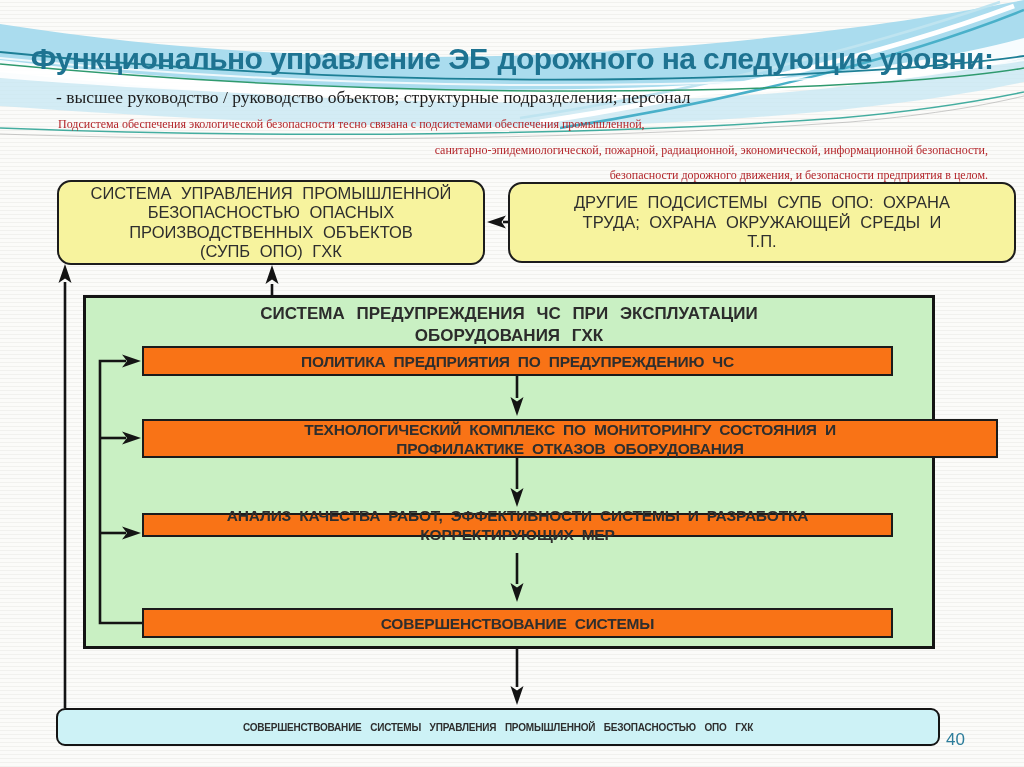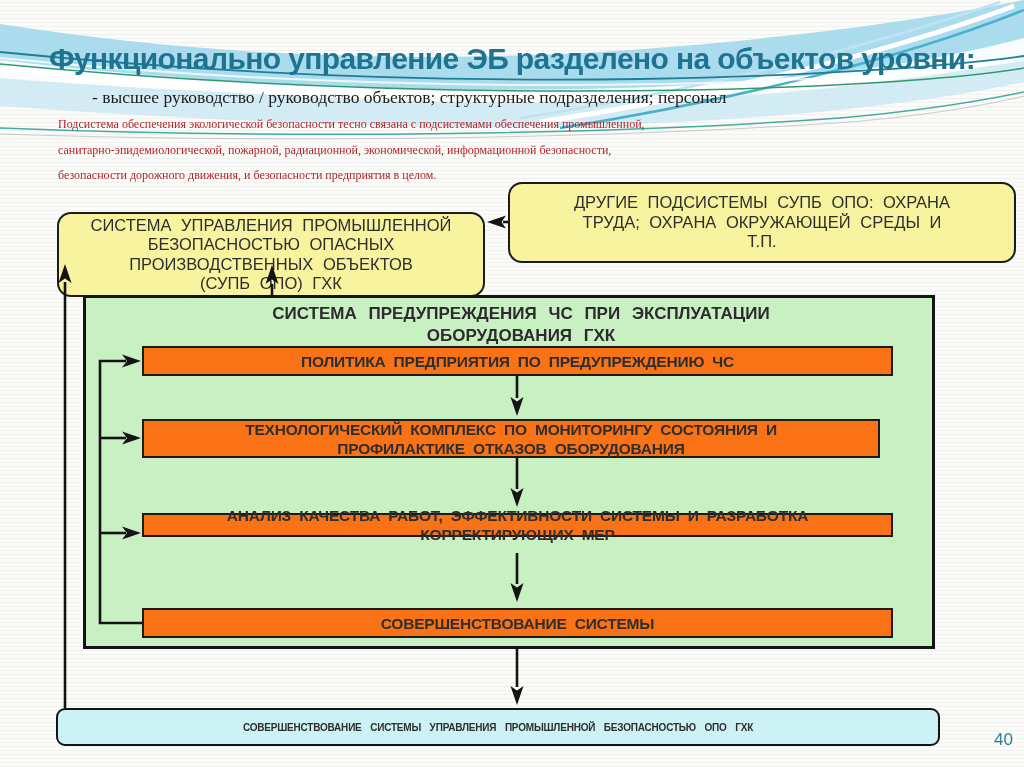--- a/index.html
+++ b/index.html
@@ -12,89 +12,89 @@
   .abs{position:absolute;box-sizing:border-box;}
   
   #deco{position:absolute;top:0;left:0;width:1024px;height:170px;z-index:1;pointer-events:none;}
   .title{
     position:absolute;top:42px;left:0;width:1024px;z-index:2;
     text-align:center;font-weight:bold;font-size:30px;letter-spacing:-0.6px;
     color:#1e7391;
   }
   .subtitle{
     position:absolute;top:87px;left:56px;z-index:2;
-    font-family:"Liberation Serif",serif;font-size:17.5px;color:#1c1c1c;margin-left:36px;
+    font-family:"Liberation Serif",serif;font-size:17.5px;color:#1c1c1c;
   }
   .redpara{
     position:absolute;top:112px;left:58px;width:930px;z-index:2;
     font-family:"Liberation Serif",serif;font-size:12px;line-height:25.5px;
     color:#b3252a;
   }
-  .redpara .cont{}
+  .redpara .cont{text-align:right;}
   
   .box{
     display:flex;flex-direction:column;align-items:center;justify-content:center;
     text-align:center;color:#2e2e2e;z-index:2;
   }
   .yellow{
     background:#f7f39e;border:2.5px solid #1c1c1c;border-radius:14px;
     font-size:16.5px;line-height:19.5px;word-spacing:5px;padding:2px 10px;
   }
   .green-main{
     background:#c9f0c3;border:3.5px solid #141414;z-index:2;
   }
   .green-title{
-    position:absolute;top:5px;left:12px;width:100%;text-align:center;
+    position:absolute;top:5px;left:0;width:100%;text-align:center;
     font-weight:bold;font-size:17px;line-height:22px;word-spacing:7px;color:#2c2c2c;
   }
   .step{
     background:#f97316;border:2.2px solid #1b1b1b;
     font-weight:bold;font-size:15.5px;line-height:19px;word-spacing:4px;
     letter-spacing:-0.2px;z-index:3;
   }
   .cyan{
     background:#cdf2f6;border:2.5px solid #141414;border-radius:9px;
     font-weight:bold;font-size:10px;word-spacing:6px;letter-spacing:-0.2px;
   }
   #connectors{position:absolute;top:0;left:0;width:1024px;height:767px;z-index:2;pointer-events:none;}
   #connectors path.l{stroke:#141414;stroke-width:2.6;fill:none;}
   #connectors path.a{fill:#141414;stroke:none;}
   .pagenum{
     position:absolute;top:730px;left:946px;z-index:2;
-    font-size:17px;color:#2d7d9b;margin-left:48px;
+    font-size:17px;color:#2d7d9b;
   }
 </style>
 </head>
 <body>
 
 <svg id="deco" viewBox="0 0 1024 170">
   <path d="M0,24 C190,54 380,62 560,54 C760,44 920,20 1024,0 L1024,54 C900,74 760,86 560,90 C360,94 160,80 0,64 Z" fill="#aadcee"></path>
   <path d="M0,72 C220,96 440,108 660,100 C840,93 960,72 1024,54 L1024,82 C920,104 780,120 580,126 C380,130 170,118 0,106 Z" fill="#c5e7f3" opacity="0.75"></path>
   <path d="M0,60 C200,84 420,94 620,88 C820,82 950,58 1024,38 L1024,58 C940,78 800,94 620,98 C420,102 200,94 0,78 Z" fill="#ffffff" opacity="0.9"></path>
   <path d="M540,122 C700,98 880,56 1014,6" stroke="#ffffff" stroke-width="5" fill="none"></path>
   <path d="M560,128 C720,103 900,60 1024,10" stroke="#49b0c9" stroke-width="2.5" fill="none"></path>
   <path d="M520,118 C680,94 860,50 1000,2" stroke="#bfe4f0" stroke-width="2.5" fill="none"></path>
   <path d="M0,52 C220,74 440,82 640,79 C820,76 950,66 1024,56" stroke="#1d7f96" stroke-width="1.8" fill="none"></path>
   <path d="M0,64 C230,86 470,94 690,90 C870,86 980,76 1024,68" stroke="#2f9a6e" stroke-width="1.5" fill="none"></path>
   <path d="M0,58 C220,80 450,88 660,84 C840,80 960,70 1024,60" stroke="#ffffff" stroke-width="2" opacity="0.8" fill="none"></path>
   <path d="M0,128 C300,140 620,134 840,118 C930,110 985,100 1024,92" stroke="#169a8a" stroke-width="1.5" opacity="0.8" fill="none"></path>
   <path d="M0,134 C300,144 620,138 850,122 C940,114 990,104 1024,96" stroke="#999999" stroke-width="1" opacity="0.5" fill="none"></path>
 </svg>
 
-<div class="title">Функционально управление ЭБ разделено на объектов уровни:</div>
+<div class="title">Функционально управление ЭБ дорожного на следующие уровни:</div>
 
 <div class="subtitle">- высшее руководство / руководство объектов; структурные подразделения; персонал</div>
 
 <div class="redpara">
   <div>Подсистема обеспечения экологической безопасности тесно связана с подсистемами обеспечения промышленной,</div>
   <div class="cont">санитарно-эпидемиологической, пожарной, радиационной, экономической, информационной безопасности,</div>
   <div class="cont">безопасности дорожного движения, и безопасности предприятия в целом.</div>
 </div>
 
-<div class="abs box yellow" style="left:57px;top:180px;width:428px;height:85px;margin-top:32px;">
+<div class="abs box yellow" style="left:57px;top:180px;width:428px;height:85px;">
   <div>СИСТЕМА УПРАВЛЕНИЯ ПРОМЫШЛЕННОЙ</div>
   <div>БЕЗОПАСНОСТЬЮ ОПАСНЫХ</div>
   <div>ПРОИЗВОДСТВЕННЫХ ОБЪЕКТОВ</div>
   <div>(СУПБ ОПО) ГХК</div>
 </div>
 
 <div class="abs box yellow" style="left:508px;top:182px;width:508px;height:81px;">
   <div>ДРУГИЕ ПОДСИСТЕМЫ СУПБ ОПО: ОХРАНА</div>
   <div>ТРУДА; ОХРАНА ОКРУЖАЮЩЕЙ СРЕДЫ И</div>
   <div>Т.П.</div>
@@ -104,21 +104,21 @@
   <div class="green-title">
     <div>СИСТЕМА ПРЕДУПРЕЖДЕНИЯ ЧС ПРИ ЭКСПЛУАТАЦИИ</div>
     <div>ОБОРУДОВАНИЯ ГХК</div>
   </div>
 </div>
 
 <div class="abs box step" style="left:142px;top:346px;width:751px;height:30px;">
   <div>ПОЛИТИКА ПРЕДПРИЯТИЯ ПО ПРЕДУПРЕЖДЕНИЮ ЧС</div>
 </div>
 
-<div class="abs box step" style="left:142px;top:419px;width:738px;height:39px;">
+<div class="abs box step" style="left:142px;top:419px;width:856px;height:39px;">
   <div>ТЕХНОЛОГИЧЕСКИЙ КОМПЛЕКС ПО МОНИТОРИНГУ СОСТОЯНИЯ И</div>
   <div>ПРОФИЛАКТИКЕ ОТКАЗОВ ОБОРУДОВАНИЯ</div>
 </div>
 
 <div class="abs box step" style="left:142px;top:513px;width:751px;height:24px;">
   <div>АНАЛИЗ КАЧЕСТВА РАБОТ, ЭФФЕКТИВНОСТИ СИСТЕМЫ И РАЗРАБОТКА</div>
   <div>КОРРЕКТИРУЮЩИХ МЕР</div>
 </div>
 
 <div class="abs box step" style="left:142px;top:608px;width:751px;height:30px;text-align:right;">

